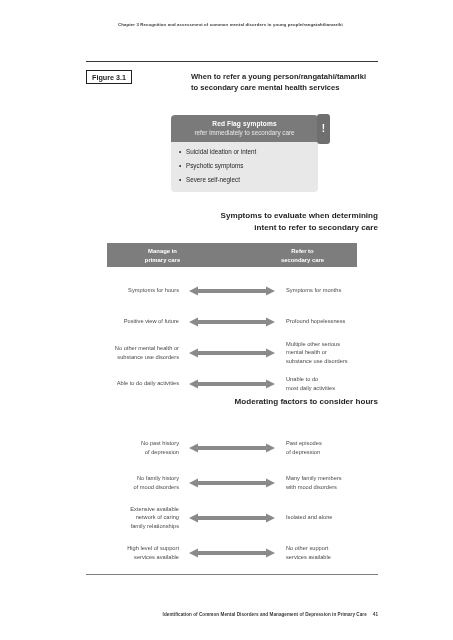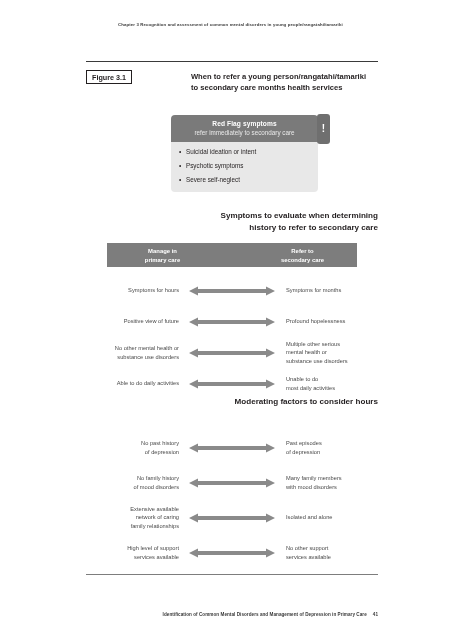--- a/index.html
+++ b/index.html
@@ -250,42 +250,42 @@
 <div class="page">
 
   <div class="running-header">Chapter 3 Recognition and assessment of common mental disorders in young people/rangatahi/tamariki</div>
 
   <div class="rule-top"></div>
 
   <div class="fig-title-row">
     <div class="fig-tag">Figure 3.1</div>
     <div class="fig-title-text">
       <span>When to refer a young person/rangatahi/tamariki</span>
-      <span>to secondary care months health services</span>
+      <span>to secondary care mental health services</span>
     </div>
   </div>
 
   <div class="redflag">
     <div class="redflag-head">
       <div class="redflag-title">Red Flag symptoms</div>
       <div class="redflag-sub">refer immediately to secondary care</div>
       <div class="redflag-excl">!</div>
     </div>
     <div class="redflag-body">
       <ul>
         <li>Suicidal ideation or intent</li>
         <li>Psychotic symptoms</li>
         <li>Severe self-neglect</li>
       </ul>
     </div>
   </div>
 
   <div class="section-heading" id="heading-symptoms">
     <span>Symptoms to evaluate when determining</span>
-    <span>history to refer to secondary care</span>
+    <span>intent to refer to secondary care</span>
   </div>
 
   <div class="colbar">
     <div class="colbar-cell colbar-left">
       <span>Manage in</span>
       <span>primary care</span>
     </div>
     <div class="colbar-cell colbar-right">
       <span>Refer to</span>
       <span>secondary care</span>

